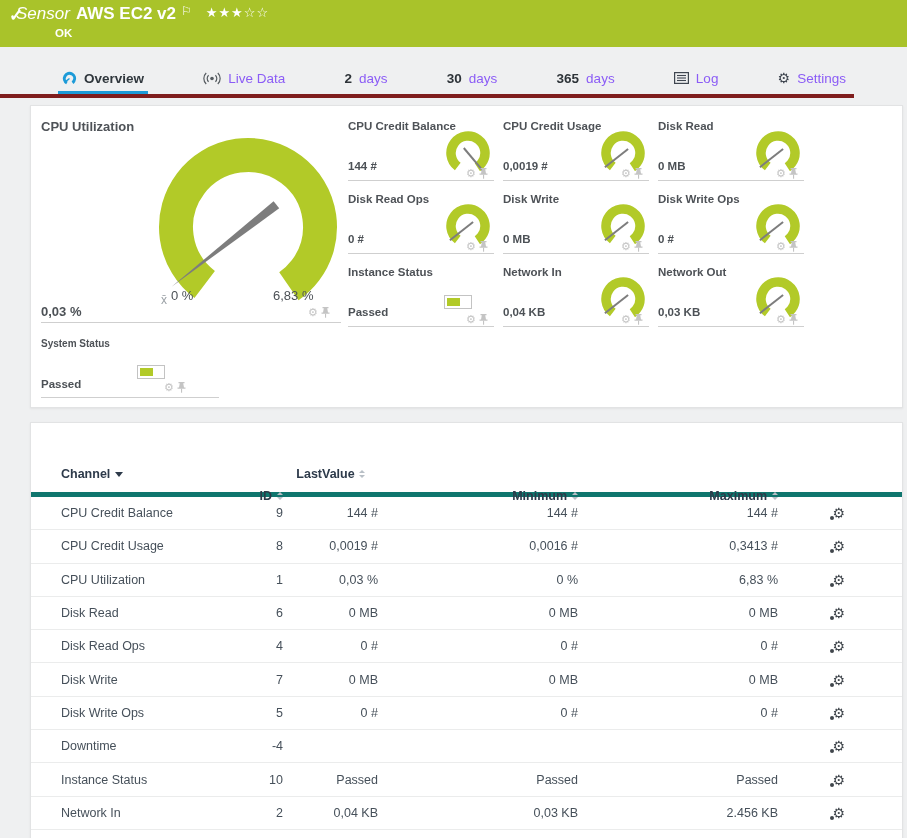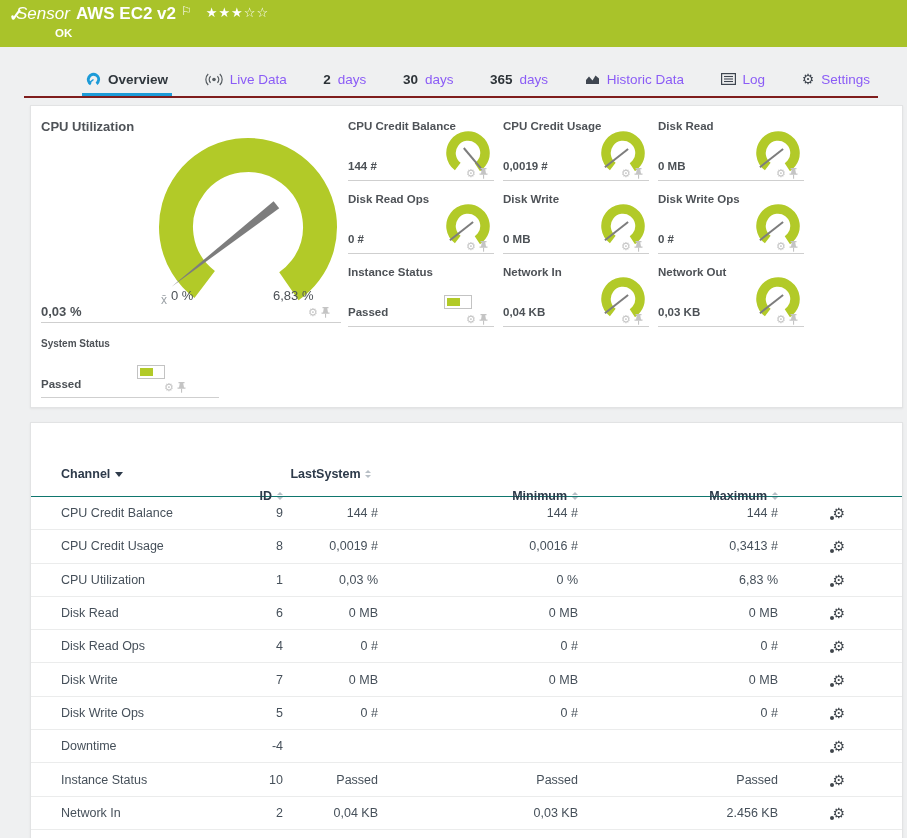--- a/index.html
+++ b/index.html
@@ -10,21 +10,21 @@
   .banner { position:absolute; top:0; left:0; right:0; height:47px; background:#a9c32a; color:#fff; }
   .banner-check { position:absolute; left:9px; top:5px; font-size:17px; font-weight:bold; }
   .banner-line1 { position:absolute; left:16px; top:4px; white-space:nowrap; }
   .sensor-label { font-style:italic; font-size:17px; }
   .sensor-name { font-size:17px; font-weight:bold; margin-left:6px; }
   .flag { font-size:12px; vertical-align:top; margin-left:5px; }
   .stars { font-size:13px; letter-spacing:1px; margin-left:14px; vertical-align:2px; cursor:pointer; }
   .banner-status { position:absolute; left:55px; top:27px; font-size:11.5px; font-weight:bold; }
 
   
-  .tabbar { position:absolute; top:63px; left:0; width:854px; height:35px; border-bottom:2px solid #7f1d1d;margin-left:24px; }
+  .tabbar { position:absolute; top:63px; left:0; width:854px; height:35px; border-bottom:4px solid #7f1d1d; }
   .tabs { display:flex; justify-content:space-between; height:100%; padding:0 4px 0 58px; }
   .tab { display:flex; align-items:center; gap:7px; height:100%; border-bottom:3px solid transparent; padding:2px 4px 0 4px; cursor:pointer; }
   .tab.active { border-bottom-color:#1d9bd8; }
   .tab-label { font-size:13.5px; color:#8b5cf6; }
   .tab.active .tab-label { color:#30373d; font-weight:bold; }
   .tab-num { font-size:13.5px; font-weight:bold; color:#2d3338; }
   .tab-icon { display:inline-flex; align-items:center; }
   .gear-glyph { font-size:14px; color:#3f4650; line-height:1; }
 
   
@@ -58,21 +58,21 @@
   .cell { position:relative; cursor:pointer; }
   .cell-title { position:absolute; left:2px; top:4px; font-size:11.5px; font-weight:bold; color:#4e5257; white-space:nowrap; }
   .cell-gauge { position:absolute; left:99px; top:15px; }
   .cell-statusbox { position:absolute; left:98px; top:33px; }
   .cell-value { position:absolute; left:2px; top:44px; font-size:11.5px; font-weight:bold; color:#4c5156; }
   .cell-line { position:absolute; left:2px; right:2px; top:64px; border-top:1px solid #cfcfcf; }
   .cell-icons { position:absolute; left:120px; top:52px; }
 
   
   .tbl { padding-top:22px; }
-  .thead { display:grid; grid-template-columns:180px 42px 95px 200px 200px 1fr; padding:0 25px 0 30px; height:52px; align-items:center; border-bottom:1px solid #0f766e; }
+  .thead { display:grid; grid-template-columns:180px 42px 95px 200px 200px 1fr; padding:0 25px 0 30px; height:52px; align-items:center; border-bottom:5px solid #0f766e; }
   .th { font-size:12.5px; font-weight:bold; color:#2d3a4a; display:flex; align-items:center; gap:5px; cursor:pointer; }
   .th.right { justify-content:flex-end;margin-top:44px; }
   .th.center { justify-content:center; text-align:center; }
   .th-2line { display:flex; flex-direction:row; align-items:center; line-height:1.3; }
   .th-2line .l2 { display:flex; align-items:center; gap:4px; }
   .sort { display:inline-flex; flex-direction:column; gap:2px; }
   .tri { width:0; height:0; border-left:3.5px solid transparent; border-right:3.5px solid transparent; }
   .tri.up { border-bottom:3.5px solid #b8bfc6; }
   .tri.down { border-top:3.5px solid #b8bfc6; }
   .tri.solid { border-left:4px solid transparent; border-right:4px solid transparent; border-top:5px solid #2d3a4a; }
@@ -127,28 +127,20 @@
           <span class="tab-num">30</span>
           <span class="tab-label">days</span>
         </div>
         <div class="tab">
           <span class="tab-num">365</span>
           <span class="tab-label">days</span>
         </div>
         <div class="tab">
           <span class="tab-icon">
             <svg width="15" height="12" viewBox="0 0 15 12">
-              <path d="M1 11h13V5.5L10.5 2.5 7.5 7.5 4 3.5 1 7z" fill="#3f4650"></path>
-            </svg>
-          </span>
-          <span class="tab-label">Historic Data</span>
-        </div>
-        <div class="tab">
-          <span class="tab-icon">
-            <svg width="15" height="12" viewBox="0 0 15 12">
               <rect x="0.6" y="0.6" width="13.8" height="10.8" fill="none" stroke="#3f4650" stroke-width="1.2"></rect>
               <line x1="3" y1="3.5" x2="12" y2="3.5" stroke="#3f4650" stroke-width="1.1"></line>
               <line x1="3" y1="6" x2="12" y2="6" stroke="#3f4650" stroke-width="1.1"></line>
               <line x1="3" y1="8.5" x2="12" y2="8.5" stroke="#3f4650" stroke-width="1.1"></line>
             </svg>
           </span>
           <span class="tab-label">Log</span>
         </div>
         <div class="tab">
           <span class="tab-icon">
@@ -351,21 +343,21 @@
         <span>ID</span>
         <span class="sort">
             <span class="tri up"></span>
             <span class="tri down"></span>
           </span>
       </div>
       <div class="th center">
         <span class="th-2line">
           <span>Last</span>
           <span class="l2">
-              <span>System</span>
+              <span>Value</span>
               <span class="sort">
                 <span class="tri up"></span>
                 <span class="tri down"></span>
               </span>
             </span>
         </span>
       </div>
       <div class="th right">
         <span>Minimum</span>
         <span class="sort">

